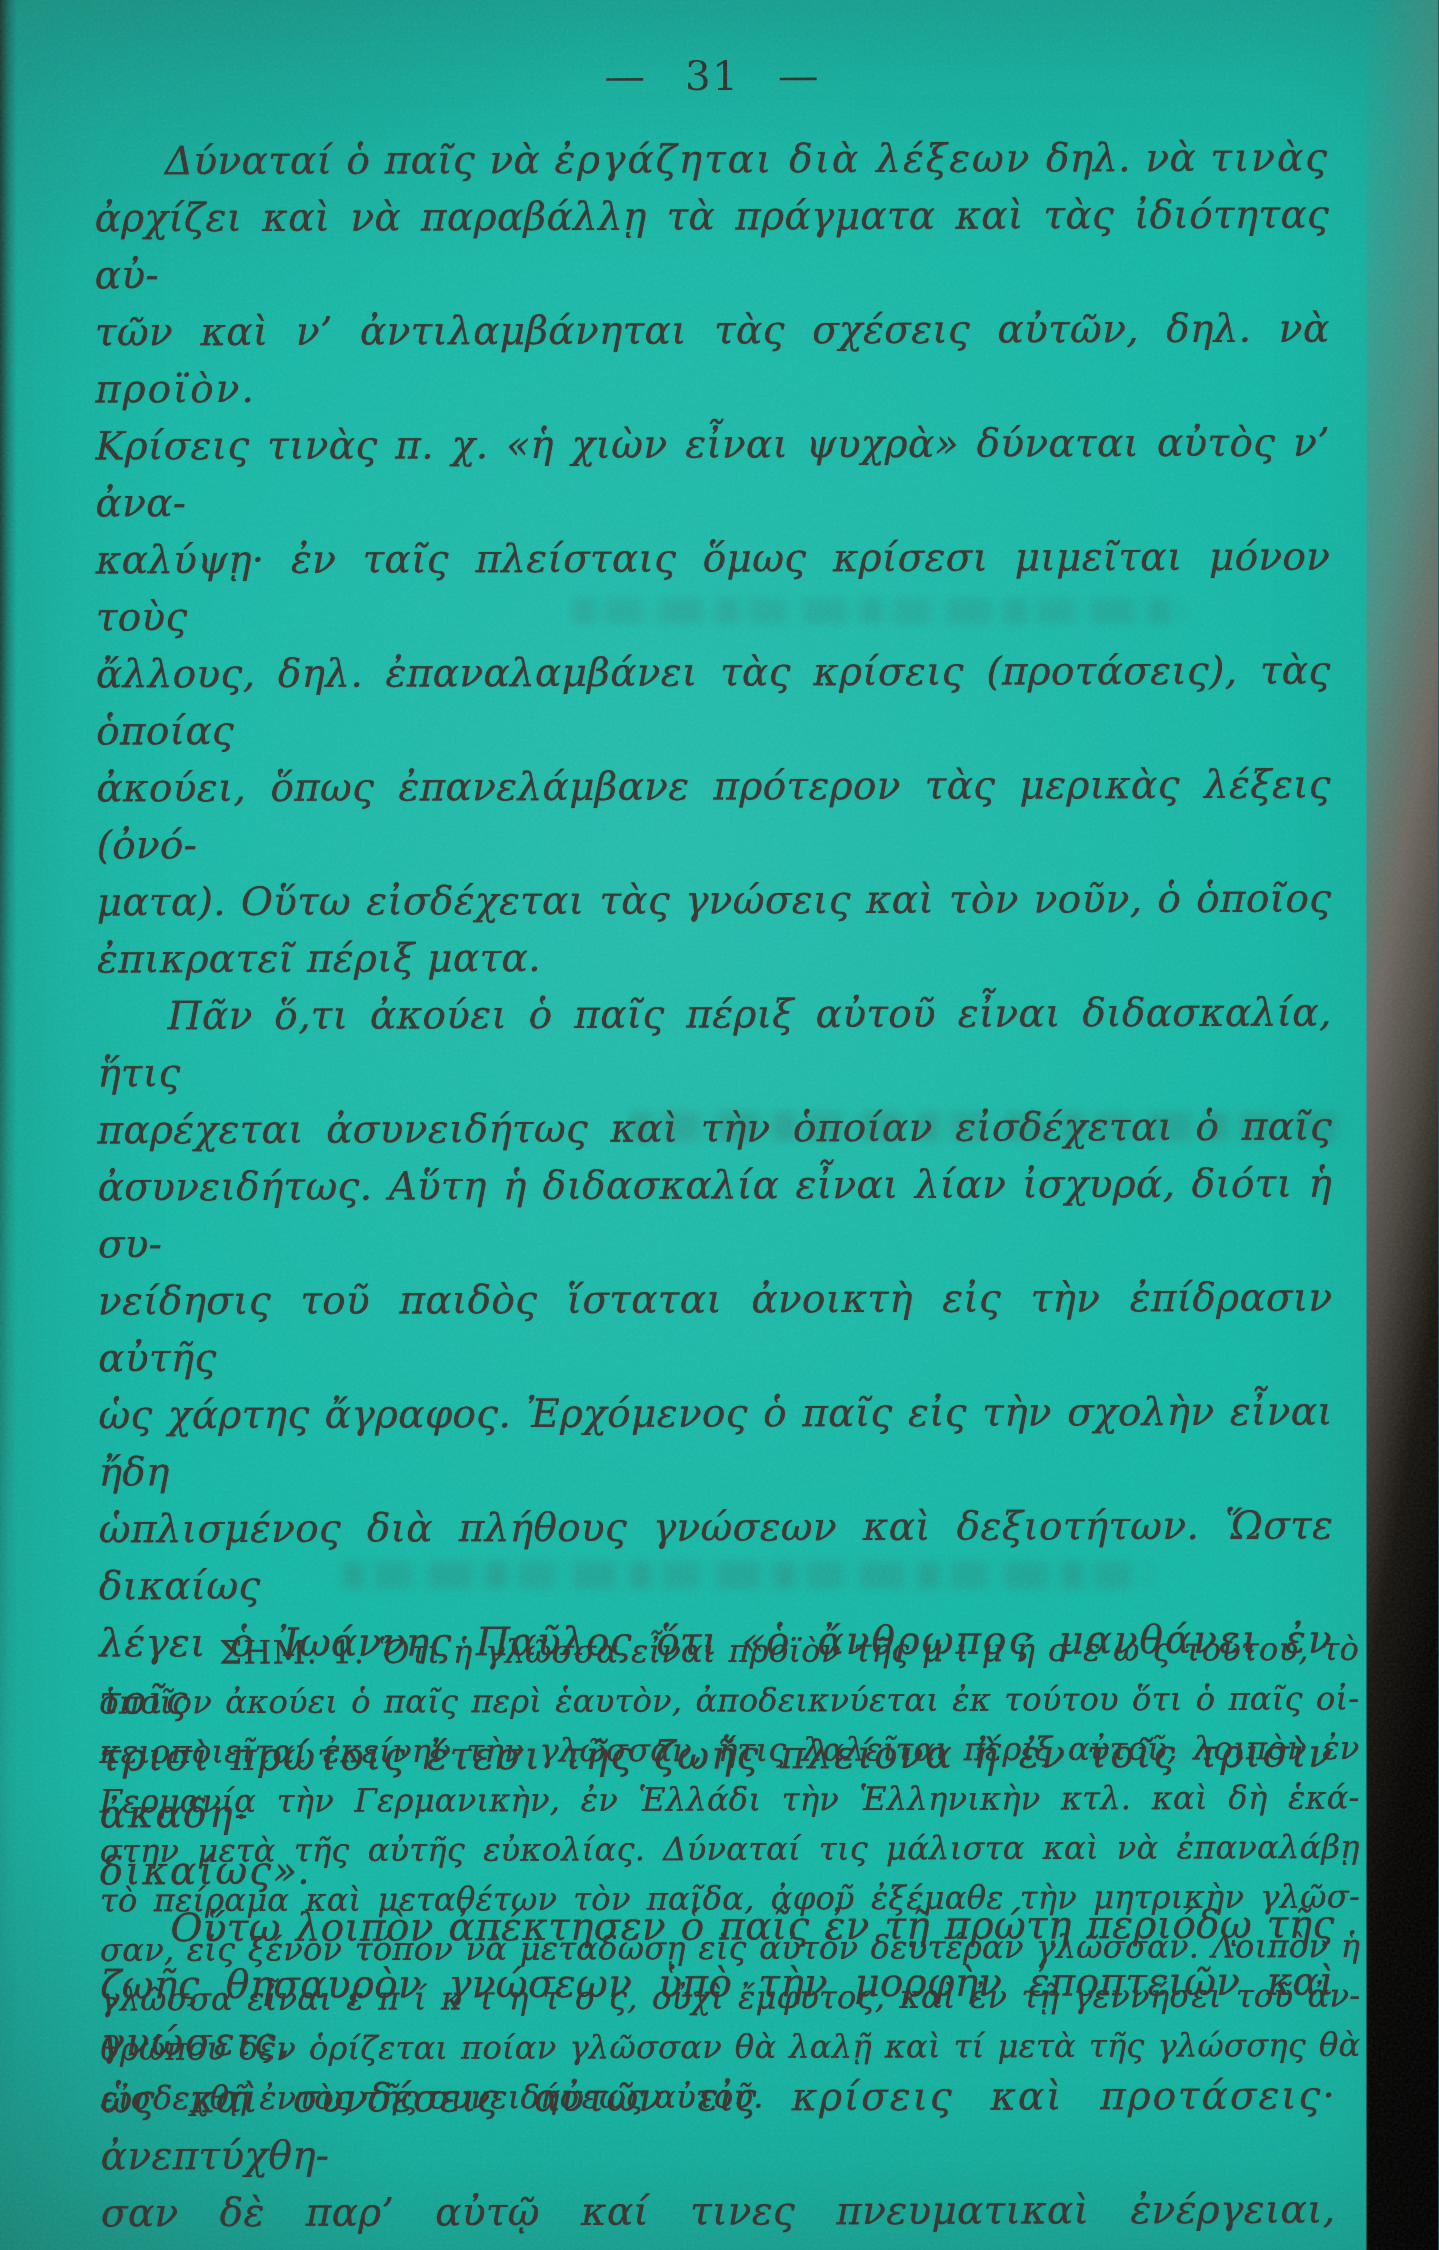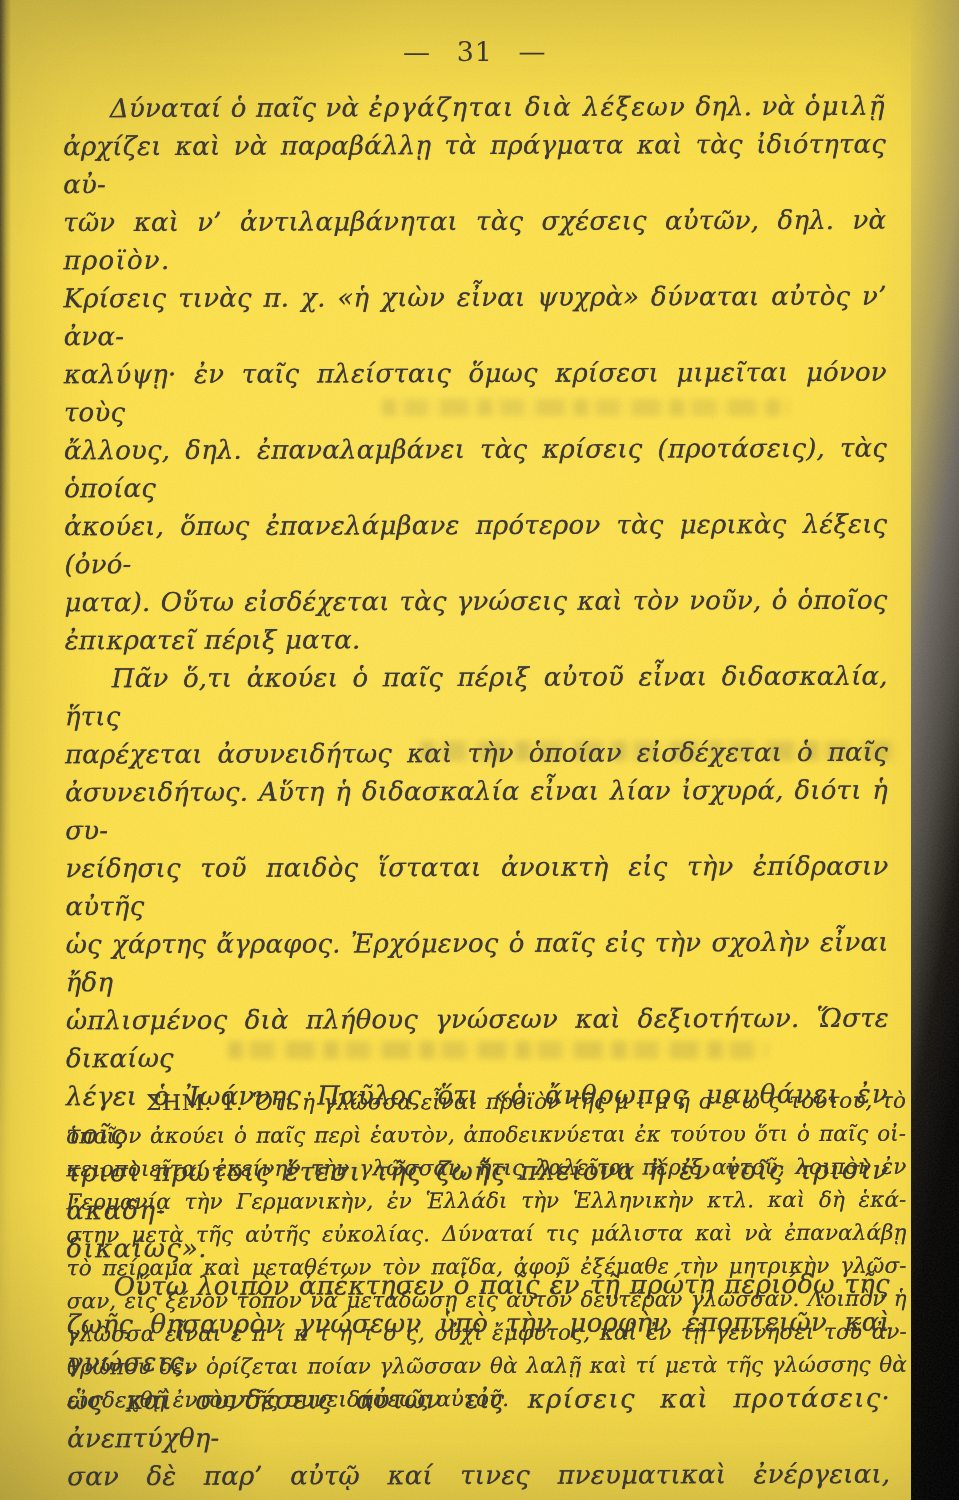--- a/index.html
+++ b/index.html
@@ -1,19 +1,19 @@
 <!DOCTYPE html>
 <html><head>
 <meta charset="utf-8">
 <style>
   html,body{margin:0;padding:0;background:#222;}
   .page{
     position:relative;
     width:959px;height:1500px;
-    background:#fde047;
+    background:#14b8a6;
     overflow:hidden;
     font-family:"DejaVu Serif","Liberation Serif",serif;
     color:#38342f;
   }
   
   .shade{
     position:absolute;inset:0;pointer-events:none;
     background:
       radial-gradient(ellipse 70% 55% at 46% 38%, rgba(255,255,255,0.07), rgba(0,0,0,0) 70%),
       linear-gradient(to bottom, rgba(0,0,0,0.05), rgba(0,0,0,0) 12%, rgba(0,0,0,0) 82%, rgba(0,0,0,0.06)),
@@ -86,21 +86,21 @@
 <body>
 
 <div class="page">
   <div class="shade"></div>
 
   <div class="tilt">
     <div class="page-header"><span>—</span> <span>31</span> <span>—</span></div>
 
     <div class="body-text">
         <div class="para">
-          <div class="line first"><span>Δύναταί ὁ παῖς νὰ </span><span class="em">ἐργάζηται διὰ λέξεων</span><span> δηλ. νὰ </span><span class="em">ὁμιλῇ</span></div>
+          <div class="line first"><span>Δύναταί ὁ παῖς νὰ </span><span class="em">ἐργάζηται διὰ λέξεων</span><span> δηλ. νὰ </span><span class="em">τινὰς</span></div>
           <div class="line"><span>ἀρχίζει καὶ νὰ παραβάλλῃ τὰ πράγματα καὶ τὰς ἰδιότητας αὐ-</span></div>
           <div class="line"><span>τῶν καὶ ν’ ἀντιλαμβάνηται τὰς σχέσεις αὐτῶν, δηλ. νὰ </span><span class="em">προϊὸν</span><span>.</span></div>
           <div class="line"><span>Κρίσεις τινὰς π. χ. «ἡ χιὼν εἶναι ψυχρὰ» δύναται αὐτὸς ν’ ἀνα-</span></div>
           <div class="line"><span>καλύψῃ· ἐν ταῖς πλείσταις ὅμως κρίσεσι μιμεῖται μόνον τοὺς</span></div>
           <div class="line"><span>ἄλλους, δηλ. ἐπαναλαμβάνει τὰς κρίσεις (προτάσεις), τὰς ὁποίας</span></div>
           <div class="line"><span>ἀκούει, ὅπως ἐπανελάμβανε πρότερον τὰς μερικὰς λέξεις (ὀνό-</span></div>
           <div class="line"><span>ματα). Οὕτω εἰσδέχεται τὰς γνώσεις καὶ τὸν νοῦν, ὁ ὁποῖος</span></div>
           <div class="line end"><span>ἐπικρατεῖ πέριξ ματα.</span></div>
         </div>
         <div class="para">

